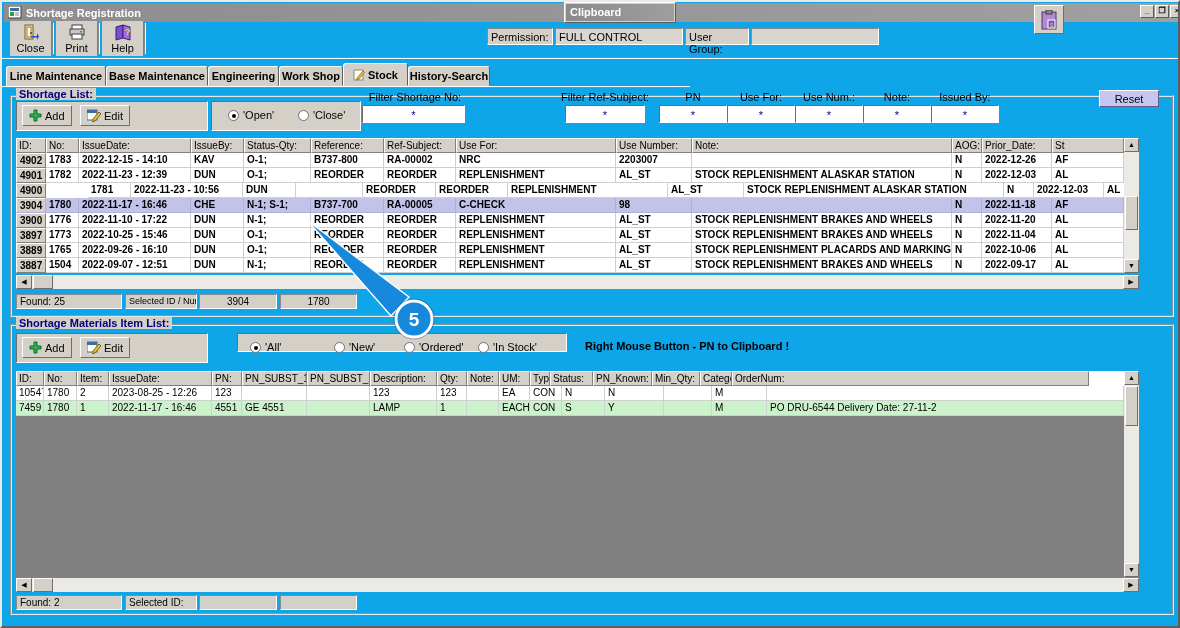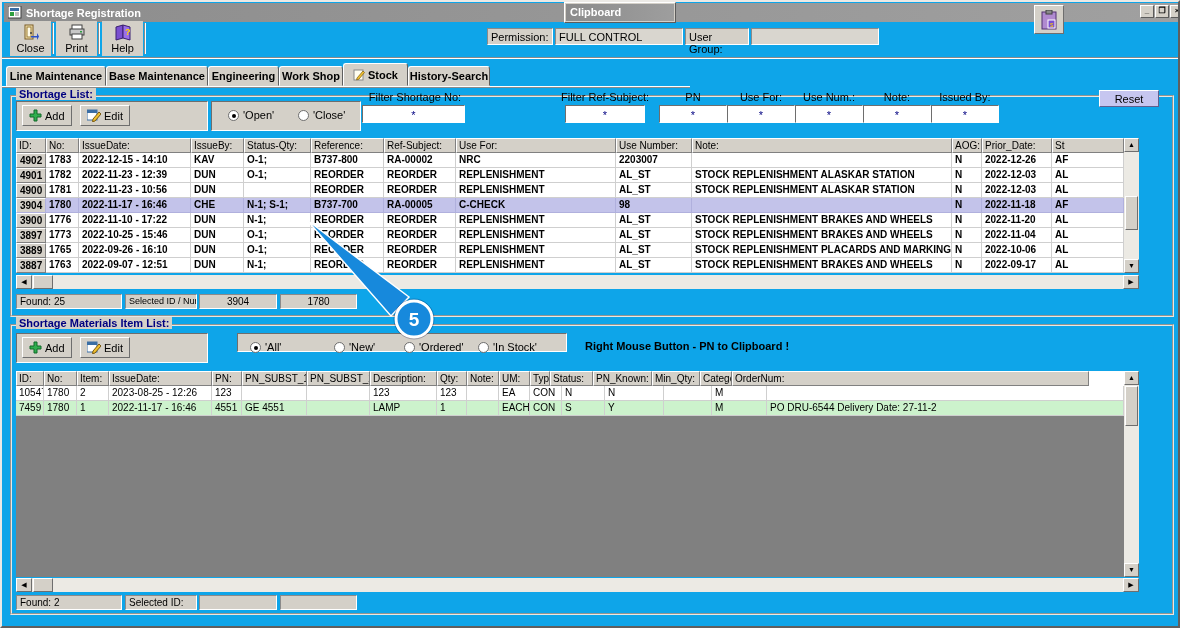--- a/index.html
+++ b/index.html
@@ -225,21 +225,21 @@
         <div class="g-c" style="width: 72px;">REORDER</div>
         <div class="g-c" style="width: 160px;">REPLENISHMENT</div>
         <div class="g-c" style="width: 76px;">AL_ST</div>
         <div class="g-c" style="width: 260px;">STOCK REPLENISHMENT ALASKAR STATION</div>
         <div class="g-c" style="width: 30px;">N</div>
         <div class="g-c" style="width: 70px;">2022-12-03</div>
         <div class="g-c" style="width: 72px;">AL</div>
       </div>
       <div class="g-row">
         <div class="g-c g-fix" style="width: 30px;">4900</div>
-        <div class="g-c" style="width: 33px;">1781</div>
+        <div class="g-c" style="width: 43px; margin-left: 42px;">1781</div>
         <div class="g-c" style="width: 112px;">2022-11-23 - 10:56</div>
         <div class="g-c" style="width: 53px;">DUN</div>
         <div class="g-c" style="width: 67px;"></div>
         <div class="g-c" style="width: 73px;">REORDER</div>
         <div class="g-c" style="width: 72px;">REORDER</div>
         <div class="g-c" style="width: 160px;">REPLENISHMENT</div>
         <div class="g-c" style="width: 76px;">AL_ST</div>
         <div class="g-c" style="width: 260px;">STOCK REPLENISHMENT ALASKAR STATION</div>
         <div class="g-c" style="width: 30px;">N</div>
         <div class="g-c" style="width: 70px;">2022-12-03</div>
@@ -300,21 +300,21 @@
         <div class="g-c" style="width: 72px;">REORDER</div>
         <div class="g-c" style="width: 160px;">REPLENISHMENT</div>
         <div class="g-c" style="width: 76px;">AL_ST</div>
         <div class="g-c" style="width: 260px;">STOCK REPLENISHMENT PLACARDS AND MARKINGS</div>
         <div class="g-c" style="width: 30px;">N</div>
         <div class="g-c" style="width: 70px;">2022-10-06</div>
         <div class="g-c" style="width: 72px;">AL</div>
       </div>
       <div class="g-row">
         <div class="g-c g-fix" style="width: 30px;">3887</div>
-        <div class="g-c" style="width: 33px;">1763</div>
+        <div class="g-c" style="width: 33px;">1504</div>
         <div class="g-c" style="width: 112px;">2022-09-07 - 12:51</div>
         <div class="g-c" style="width: 53px;">DUN</div>
         <div class="g-c" style="width: 67px;">N-1;</div>
         <div class="g-c" style="width: 73px;">REORDER</div>
         <div class="g-c" style="width: 72px;">REORDER</div>
         <div class="g-c" style="width: 160px;">REPLENISHMENT</div>
         <div class="g-c" style="width: 76px;">AL_ST</div>
         <div class="g-c" style="width: 260px;">STOCK REPLENISHMENT BRAKES AND WHEELS</div>
         <div class="g-c" style="width: 30px;">N</div>
         <div class="g-c" style="width: 70px;">2022-09-17</div>

